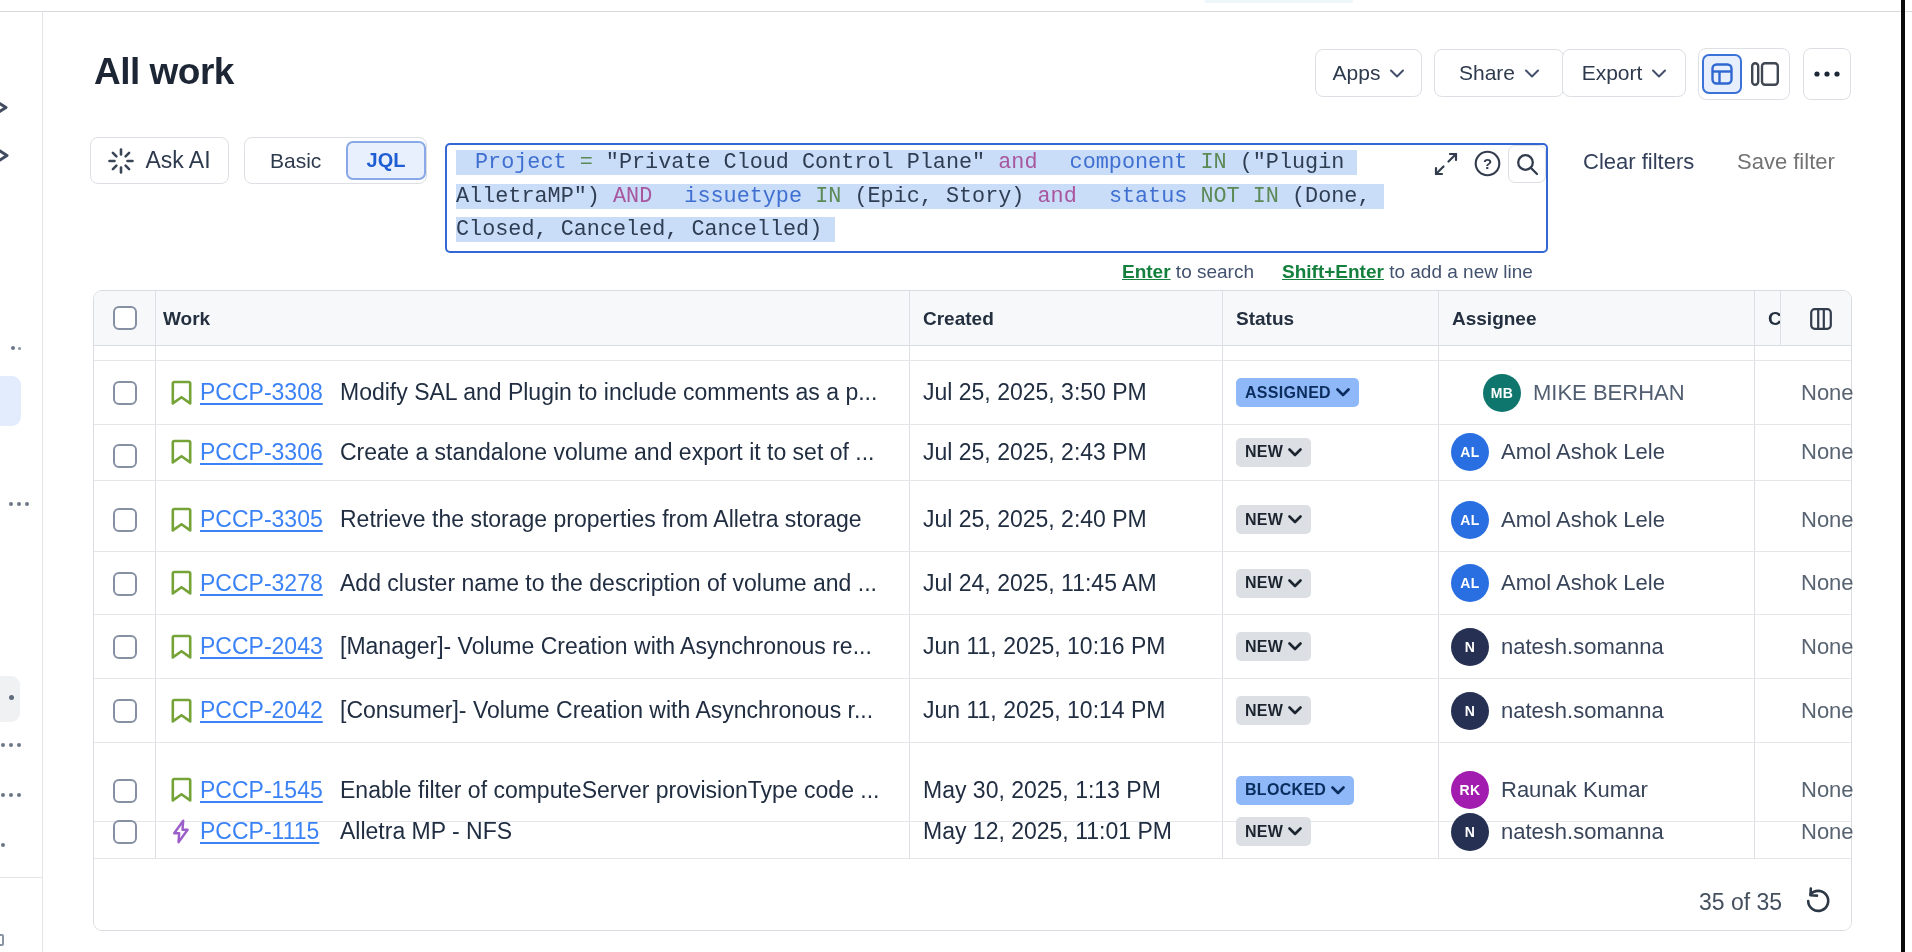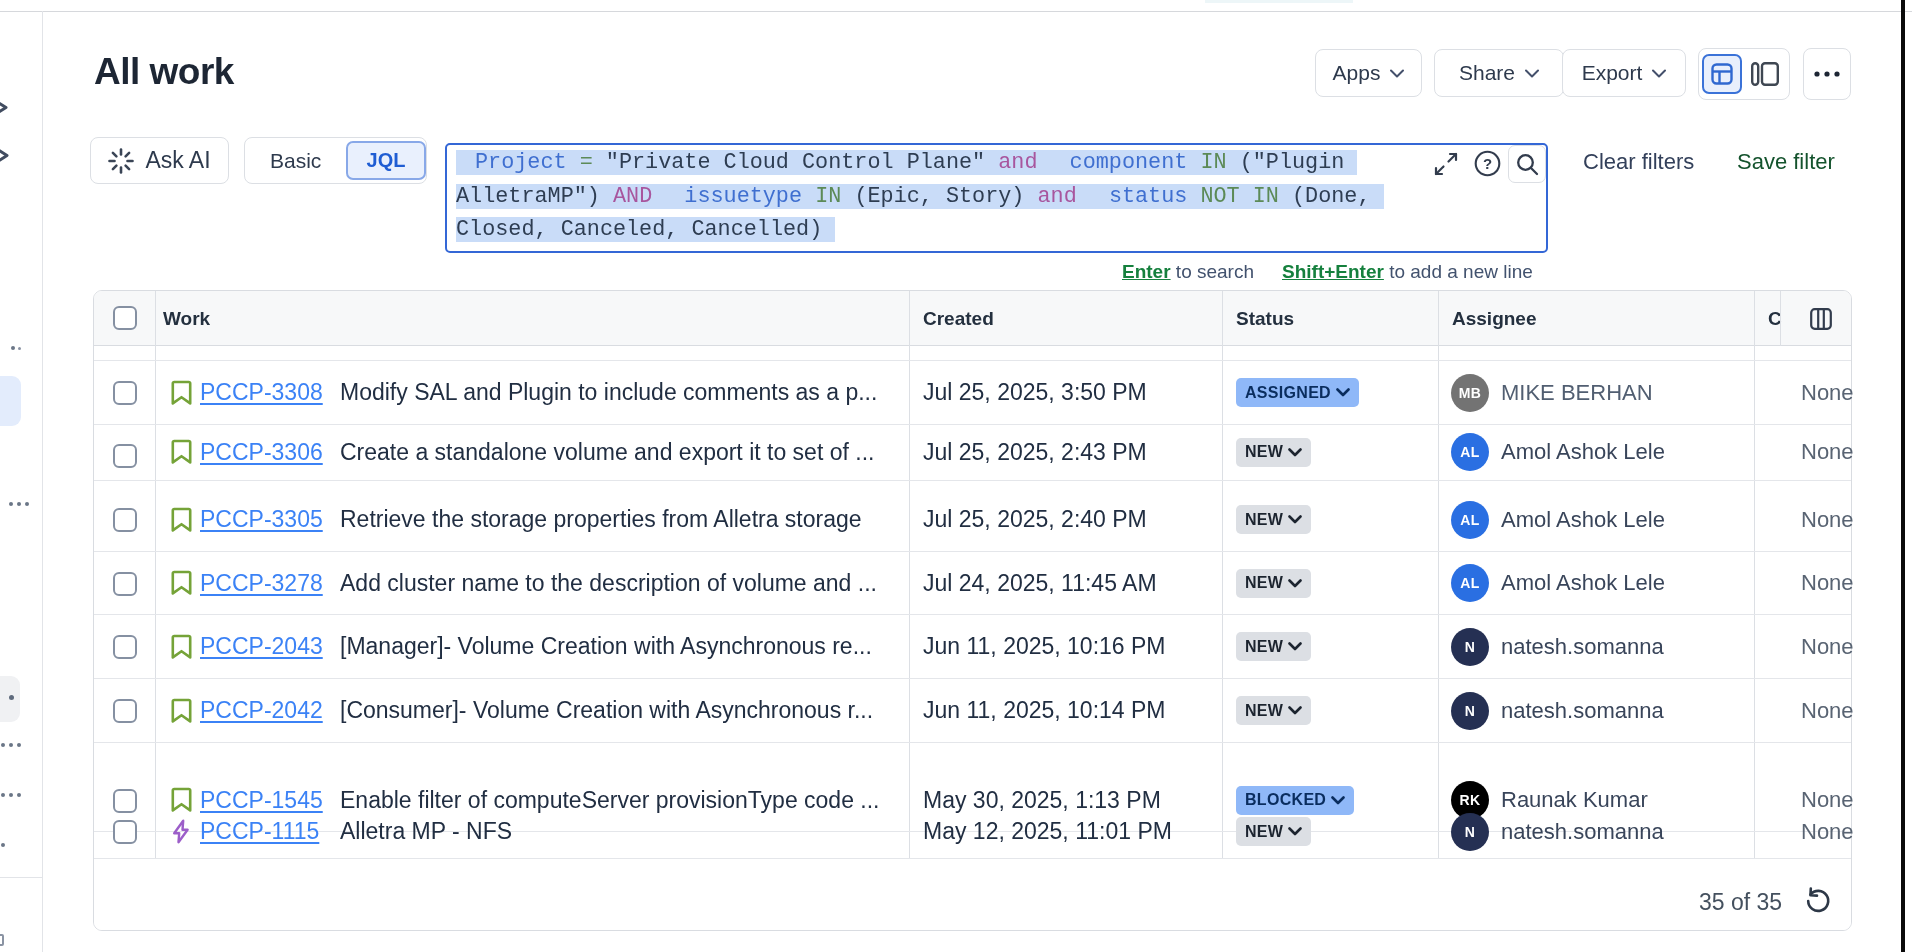--- a/index.html
+++ b/index.html
@@ -25,21 +25,21 @@
   #jqlinput { position:absolute; left:445px; top:143px; width:1103px; height:110px; border:2px solid #3467d6; border-radius:5px; background:#fff; }
   #jqltext { position:absolute; left:9px; top:1px; font-family:"Liberation Mono", monospace; font-size:21.8px; line-height:33.5px; white-space:pre; }
   #jqltext .sel { background:#c9dcf8; }
   .tk-f { color:#3f6fd0;padding-left:19px; } 
   .tk-o { color:#a8569e; } 
   .tk-i { color:#5c8a57; } 
   .tk-t { color:#2e3d52; } 
   #hint { position:absolute; top:261px; left:1122px; font-size:19px; color:#42526e; }
   #hint b { font-weight:700; color:#15803d;text-decoration:underline; }
   #clearf { position:absolute; left:1583px; top:149px; font-size:22px; font-weight:500; color:#33405a; }
-  #savef { position:absolute; left:1737px; top:149px; font-size:22px; font-weight:500; color:#14532d; }
+  #savef { position:absolute; left:1737px; top:149px; font-size:22px; font-weight:500; color:#737373; }
   
   #card { position:absolute; left:93px; top:290px; width:1759px; height:641px;
     border:1px solid #d9dce1; border-radius:9px; background:#fff; }
   #thead { position:absolute; left:0; top:0; width:100%; height:55px; background:#f7f8f9;
     border-bottom:1px solid #d9dce1; border-radius:8px 8px 0 0; }
   .th { position:absolute; top:0; height:55px; display:flex; align-items:center;
     font-size:19px; font-weight:600; color:#24303f; }
   .colsep { position:absolute; width:1px; background:#dcdfe4; }
   .cb { position:absolute; width:24px; height:24px; border:2px solid #8590a2; border-radius:6px; background:#fff; }
   .row { position:absolute; left:0; width:100%; border-bottom:1px solid #e4e6ea; }
@@ -207,21 +207,21 @@
       </div>
   <div class="cell" style="left:829px;">
         <span class="date">Jul 25, 2025, 3:50 PM</span>
       </div>
   <div class="cell" style="left:1142px;">
         <span class="chip blue">ASSIGNED<svg width="14" height="9" viewBox="0 0 14 9">
             <path d="M1.5 1.5 L7 7 L12.5 1.5" fill="none" stroke="#0a2d5e" stroke-width="2.6" stroke-linecap="round" stroke-linejoin="round"></path>
           </svg></span>
       </div>
   <div class="cell" style="left:1357px;">
-        <span class="av" style="background:#737373;">MB</span>
+        <span class="av" style="background:#0f766e;margin-left:32px;">MB</span>
         <span class="nm" style="color:#515e71;">MIKE BERHAN</span>
       </div>
   <div class="cell" style="left:1673px;">
         <span class="none">None</span>
       </div>
 </div>
 <div class="row" style="top:133.5px; height:56px;">
   <div class="cb" style="left:19px; top:19.8px;"></div>
   <div class="cell" style="left:77px;">
         <svg width="21" height="26" viewBox="0 0 21 26">
@@ -359,21 +359,21 @@
           </svg></span>
       </div>
   <div class="cell" style="left:1357px;">
         <span class="av" style="background:#253053;">N</span>
         <span class="nm" style="color:#39455a;">natesh.somanna</span>
       </div>
   <div class="cell" style="left:1673px;">
         <span class="none">None</span>
       </div>
 </div>
-<div class="row" style="top:478px; height:63px;">
+<div class="row" style="top:468px; height:63px;">
   <div class="cb" style="left:19px; top:19.5px;"></div>
   <div class="cell" style="left:77px;">
         <svg width="21" height="26" viewBox="0 0 21 26">
           <path d="M3.2 2 H17.8 A1.4 1.4 0 0 1 19.2 3.4 V23.4 L10.5 17.2 L1.8 23.4 V3.4 A1.4 1.4 0 0 1 3.2 2 Z" fill="none" stroke="#75a338" stroke-width="2.6" stroke-linejoin="round"></path>
         </svg>
       </div>
   <div class="cell" style="left:106px;">
         <span class="klink">PCCP-1545</span>
       </div>
   <div class="cell" style="left:246px; width:560px; overflow:hidden;">
@@ -381,21 +381,21 @@
       </div>
   <div class="cell" style="left:829px;">
         <span class="date">May 30, 2025, 1:13 PM</span>
       </div>
   <div class="cell" style="left:1142px;">
         <span class="chip blue">BLOCKED<svg width="14" height="9" viewBox="0 0 14 9">
             <path d="M1.5 1.5 L7 7 L12.5 1.5" fill="none" stroke="#0a2d5e" stroke-width="2.6" stroke-linecap="round" stroke-linejoin="round"></path>
           </svg></span>
       </div>
   <div class="cell" style="left:1357px;">
-        <span class="av" style="background:#000000;">RK</span>
+        <span class="av" style="background:#a21caf;">RK</span>
         <span class="nm" style="color:#39455a;">Raunak Kumar</span>
       </div>
   <div class="cell" style="left:1673px;">
         <span class="none">None</span>
       </div>
 </div>
 <div class="row" style="top:515px; height:52.5px;">
   <div class="cb" style="left:19px; top:14.2px;"></div>
   <div class="cell" style="left:77px;">
         <svg width="20" height="25" viewBox="0 0 20 25">

